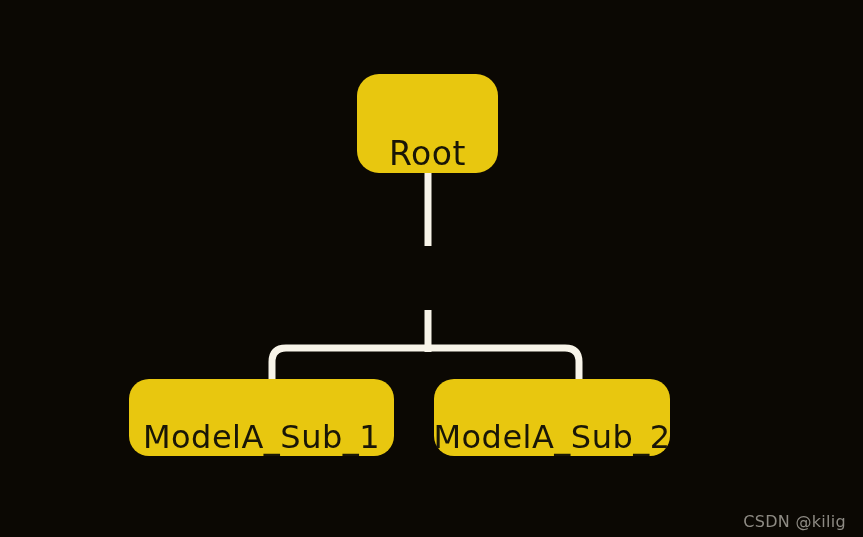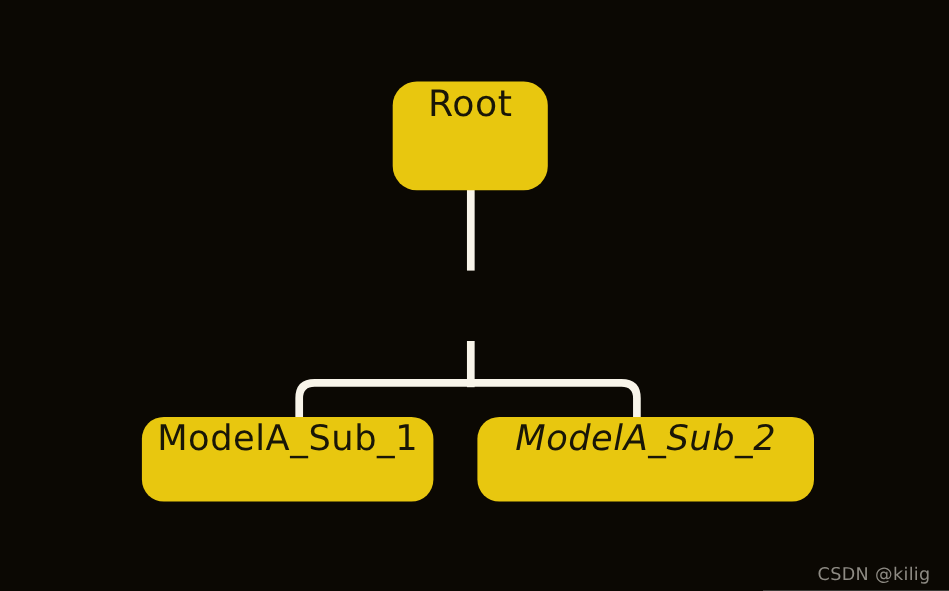--- a/index.html
+++ b/index.html
@@ -18,21 +18,21 @@
     position: absolute;
     left: 0;
     top: 0;
     width: 863px;
     height: 537px;
     pointer-events: none;
   }
   .node {
     position: absolute;
     display: flex;
-    align-items: flex-start;
+    align-items: flex-end;
     justify-content: center;
     background: var(--node-fill, #e8c70f);
     color: var(--node-text, #191607);
     letter-spacing: 0.5px;
     box-sizing: border-box;
     white-space: nowrap;
   }
   .node-root {
     left: 357px; top: 74px;
     width: 141px; height: 99px;
@@ -46,24 +46,23 @@
     font-size: 32px;
   }
   .node-sub1 {
     left: 129px; top: 379px;
     width: 265px; height: 77px;
     border-radius: 20px;
     font-size: 32px;
   }
   .node-sub2 {
     left: 434px; top: 379px;
-    width: 306px; height: 77px;
+    width: 236px; height: 77px;
     border-radius: 20px;
     font-size: 32px;
-    font-style: italic;
   }
   .watermark {
     position: absolute;
     right: 17px;
     top: 512px;
     font-size: 16px;
     color: var(--watermark-color, #8e8b84);
     letter-spacing: 0.3px;
   }
 </style>

